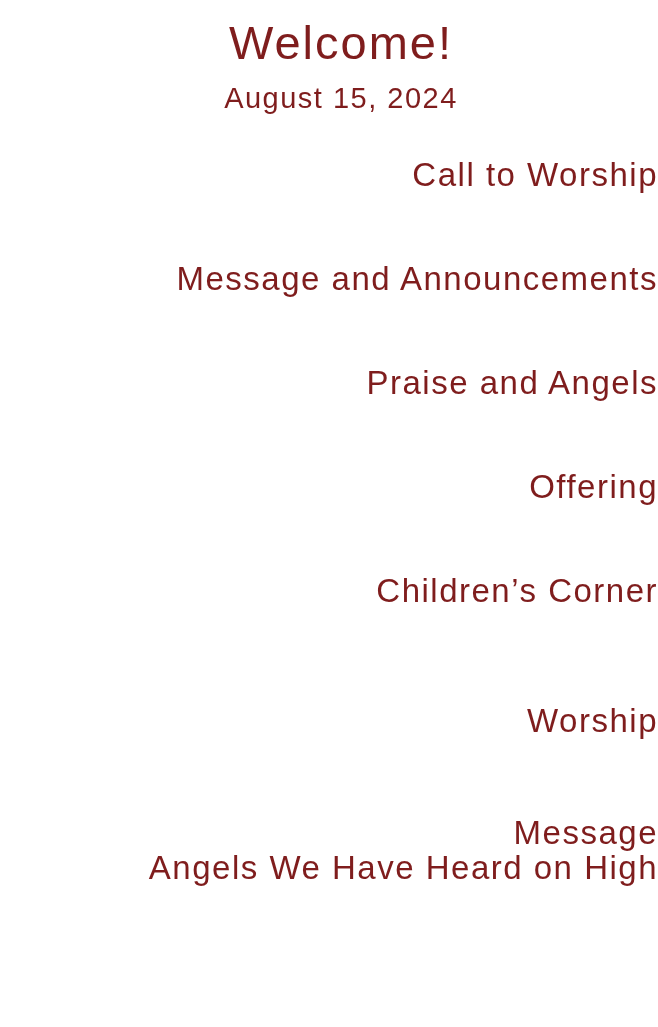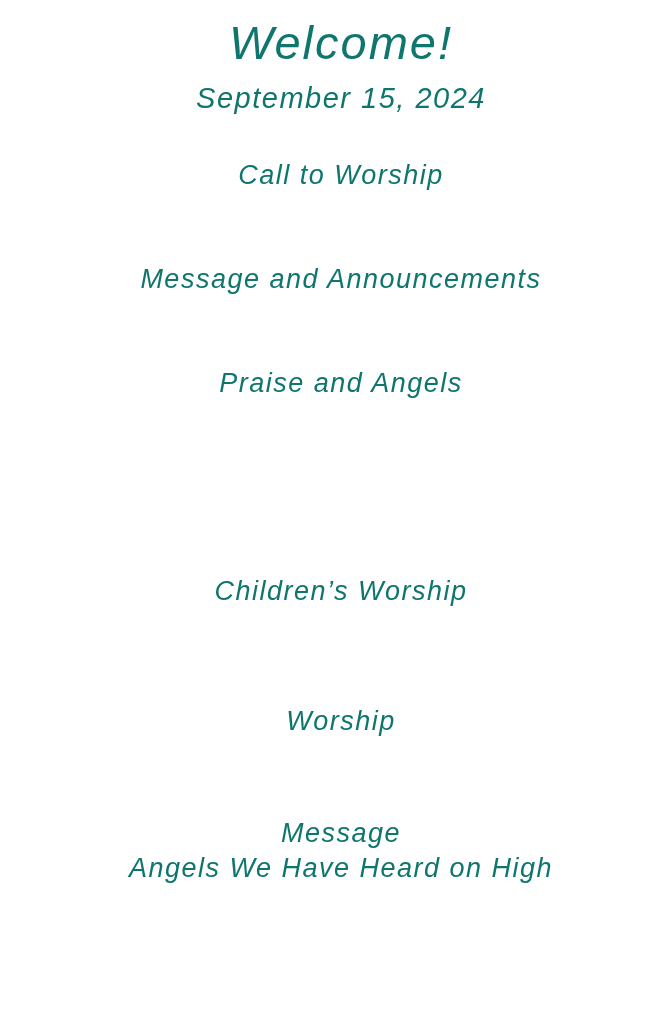--- a/index.html
+++ b/index.html
@@ -14,50 +14,51 @@
     width: 658px; height: 1027px;
     background: #ffffff;
     color: #151515;
   }
   
   .line {
     position: absolute;
     left: 24px; right: 0;
     text-align: center;
     white-space: nowrap;
-    color: #0f766e;
-    font-style: italic;
+    color: #7f1d1d;
   }
   .title {
     top: 17px;
     font-size: 47px;
     line-height: 52px;
     letter-spacing: 2px;
     font-weight: 400;
   }
   .date {
     top: 82px;
     font-size: 29px;
     line-height: 32px;
     letter-spacing: 1.5px;
   }
   .item {
-    font-size: 27px;
+    font-size: 33px;
     line-height: 34px;
     letter-spacing: 1.5px;
     font-weight: 400;
+    text-align: right;
   }
 </style>
 </head>
 <body>
 
 <div class="slide">
   <div class="line title">Welcome!</div>
-  <div class="line date">September 15, 2024</div>
+  <div class="line date">August 15, 2024</div>
 
   <div class="line item" style="top:158px">Call to Worship</div>
   <div class="line item" style="top:262px">Message and Announcements</div>
   <div class="line item" style="top:366px">Praise and Angels</div>
-  <div class="line item" style="top:574px">Children’s Worship</div>
+  <div class="line item" style="top:470px">Offering</div>
+  <div class="line item" style="top:574px">Children’s Corner</div>
   <div class="line item" style="top:704px">Worship</div>
   <div class="line item" style="top:816px">Message</div>
   <div class="line item" style="top:851px">Angels We Have Heard on High</div>
 </div>
 
 </body></html>

